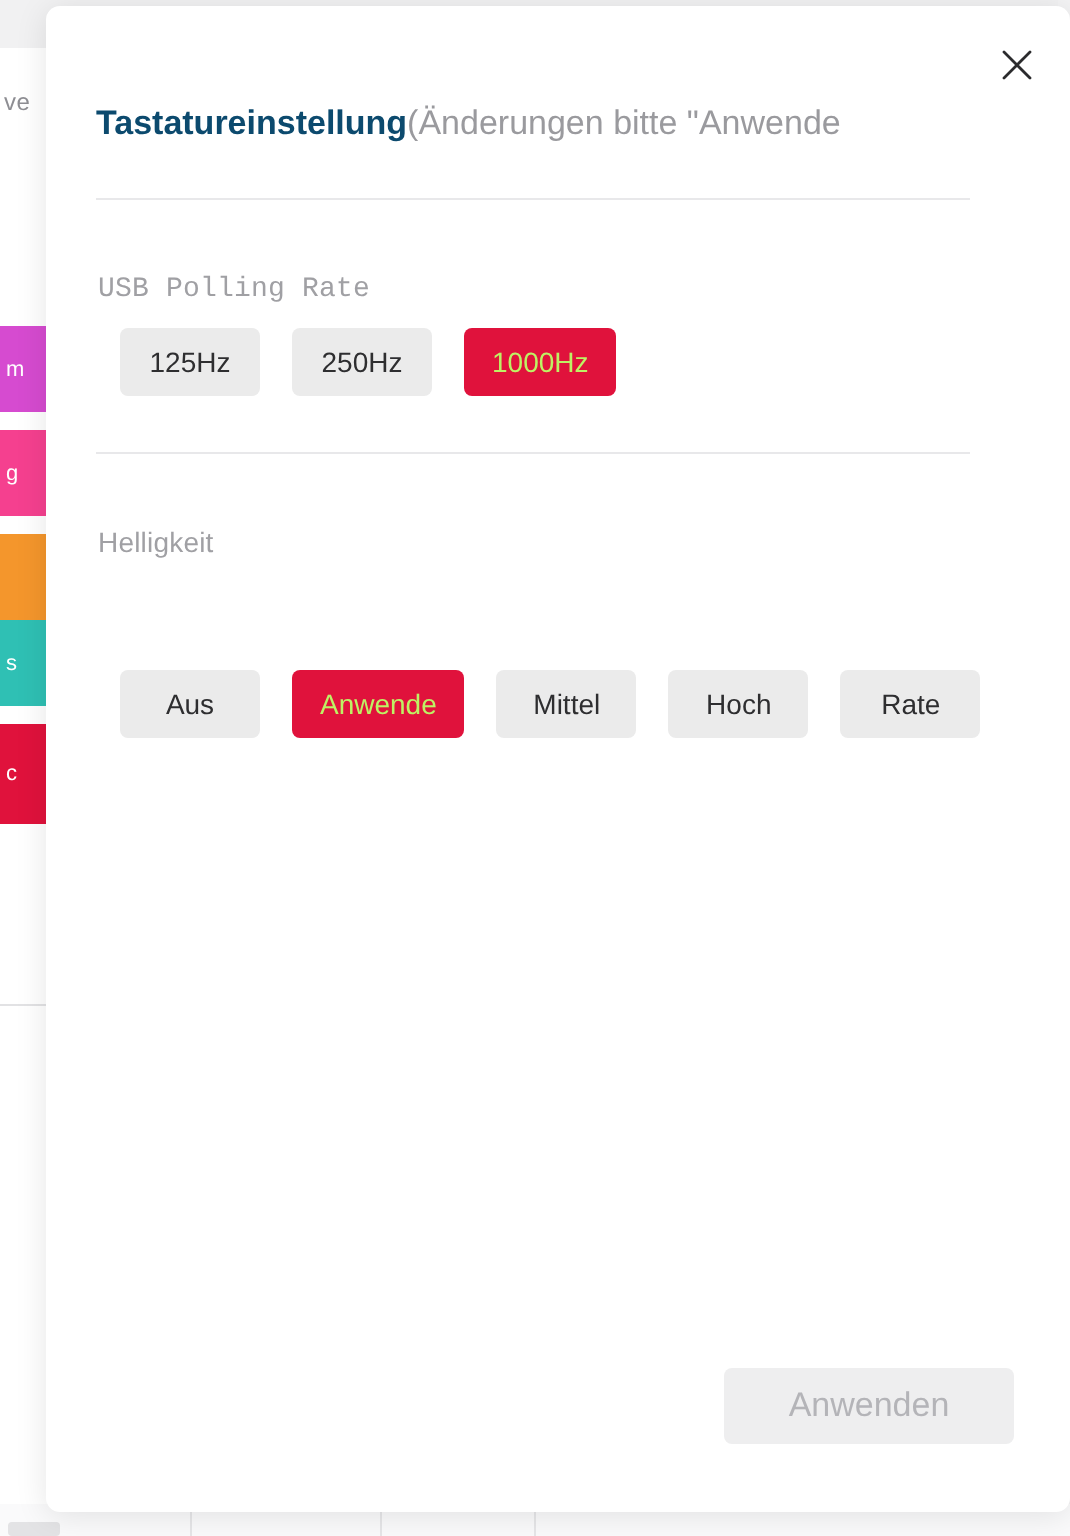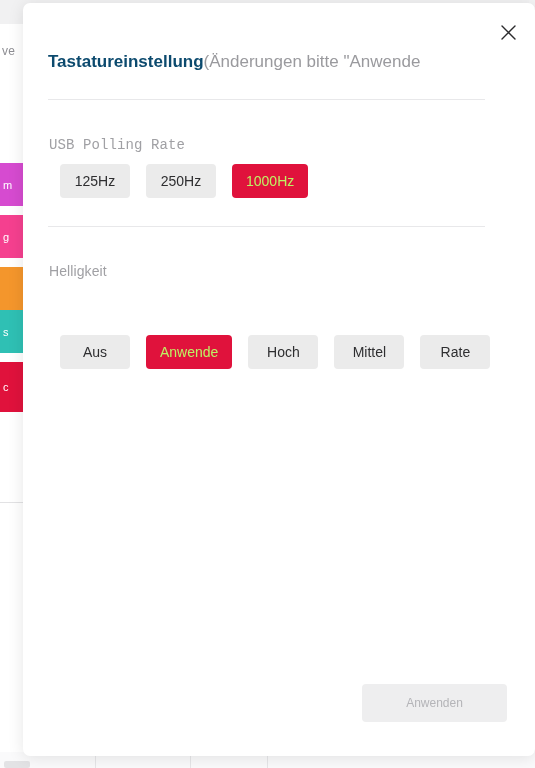--- a/index.html
+++ b/index.html
@@ -221,21 +221,21 @@
     position: absolute;
     right: 28px;
     top: 681px;
     width: 145px;
     height: 38px;
     border: none;
     border-radius: 4px;
     background: #eeeeef;
     color: #b4b4b8;
     font-family: "Liberation Sans", sans-serif;
-    font-size: 12px;
+    font-size: 17px;
     cursor: default;
   }
 </style>
 </head>
 <body>
 
 <div id="bg-layer">
 
   <div id="bg-left-panel">
     <div class="bg-left-text" style="top:20px;">ve</div>
@@ -299,19 +299,19 @@
     <button class="option-btn selected">1000Hz</button>
   </div>
 
   <div class="divider" id="divider-2"></div>
 
   <div class="section-label" id="label-brightness">Helligkeit</div>
 
   <div class="option-row" id="row-brightness">
     <button class="option-btn">Aus</button>
     <button class="option-btn selected">Anwende</button>
+    <button class="option-btn">Mittel</button>
     <button class="option-btn">Hoch</button>
-    <button class="option-btn">Mittel</button>
     <button class="option-btn">Rate</button>
   </div>
 
   <button id="apply-button" disabled="">Anwenden</button>
 </div>
 
 </body></html>

